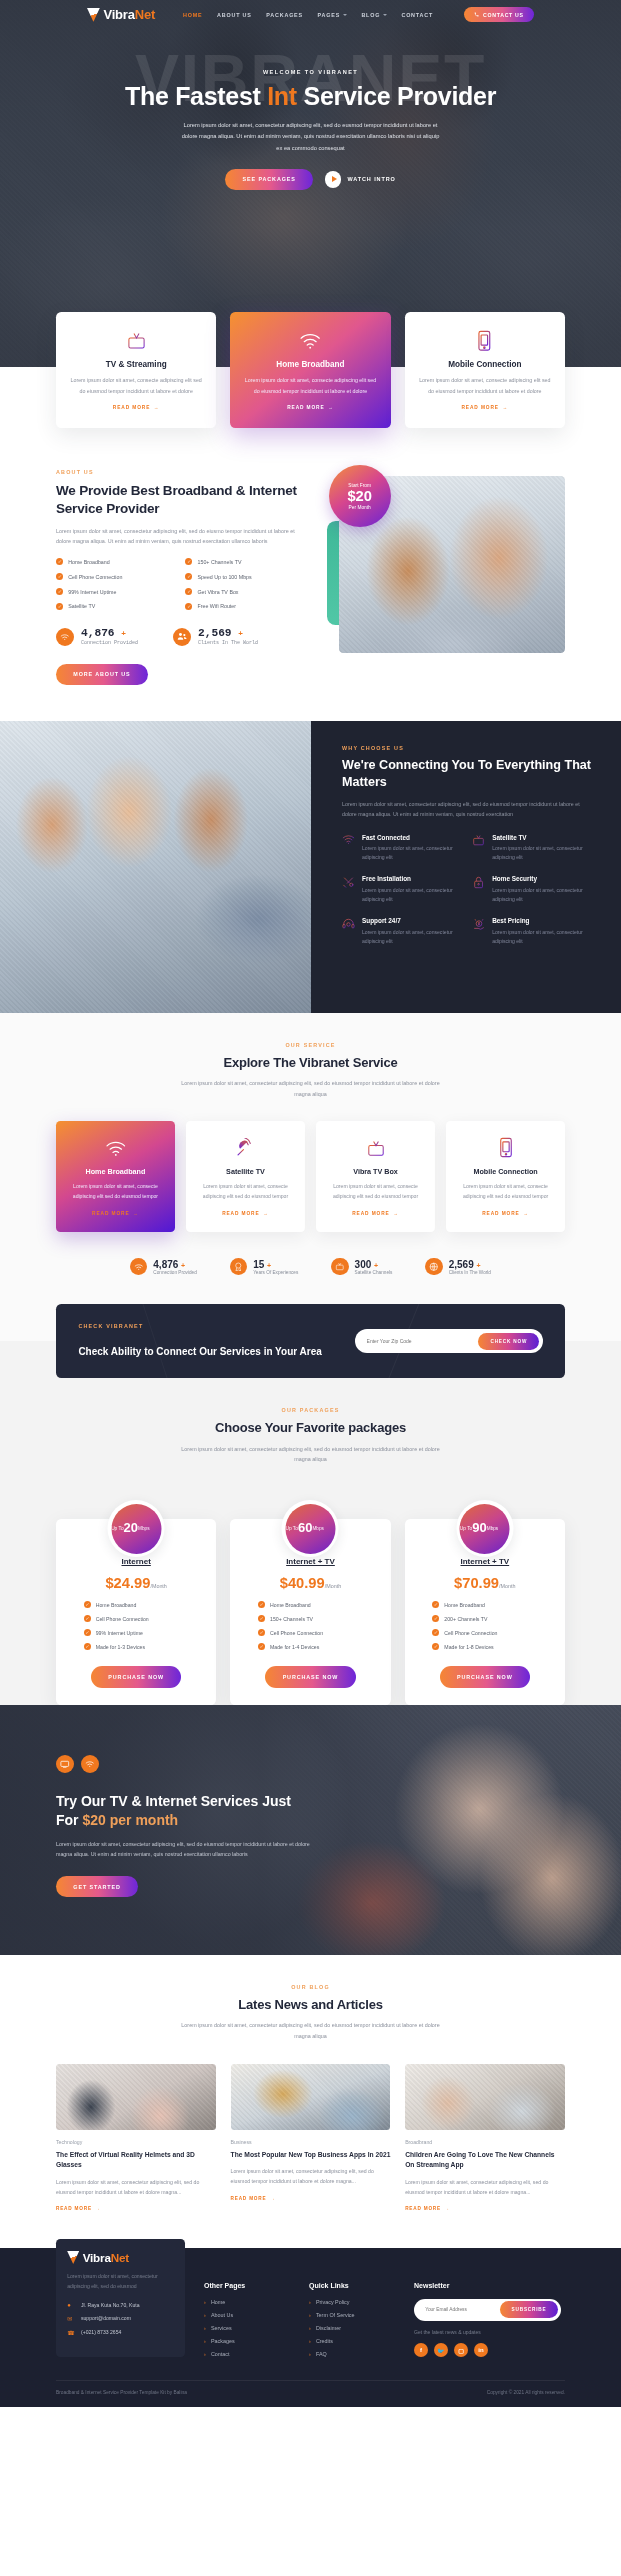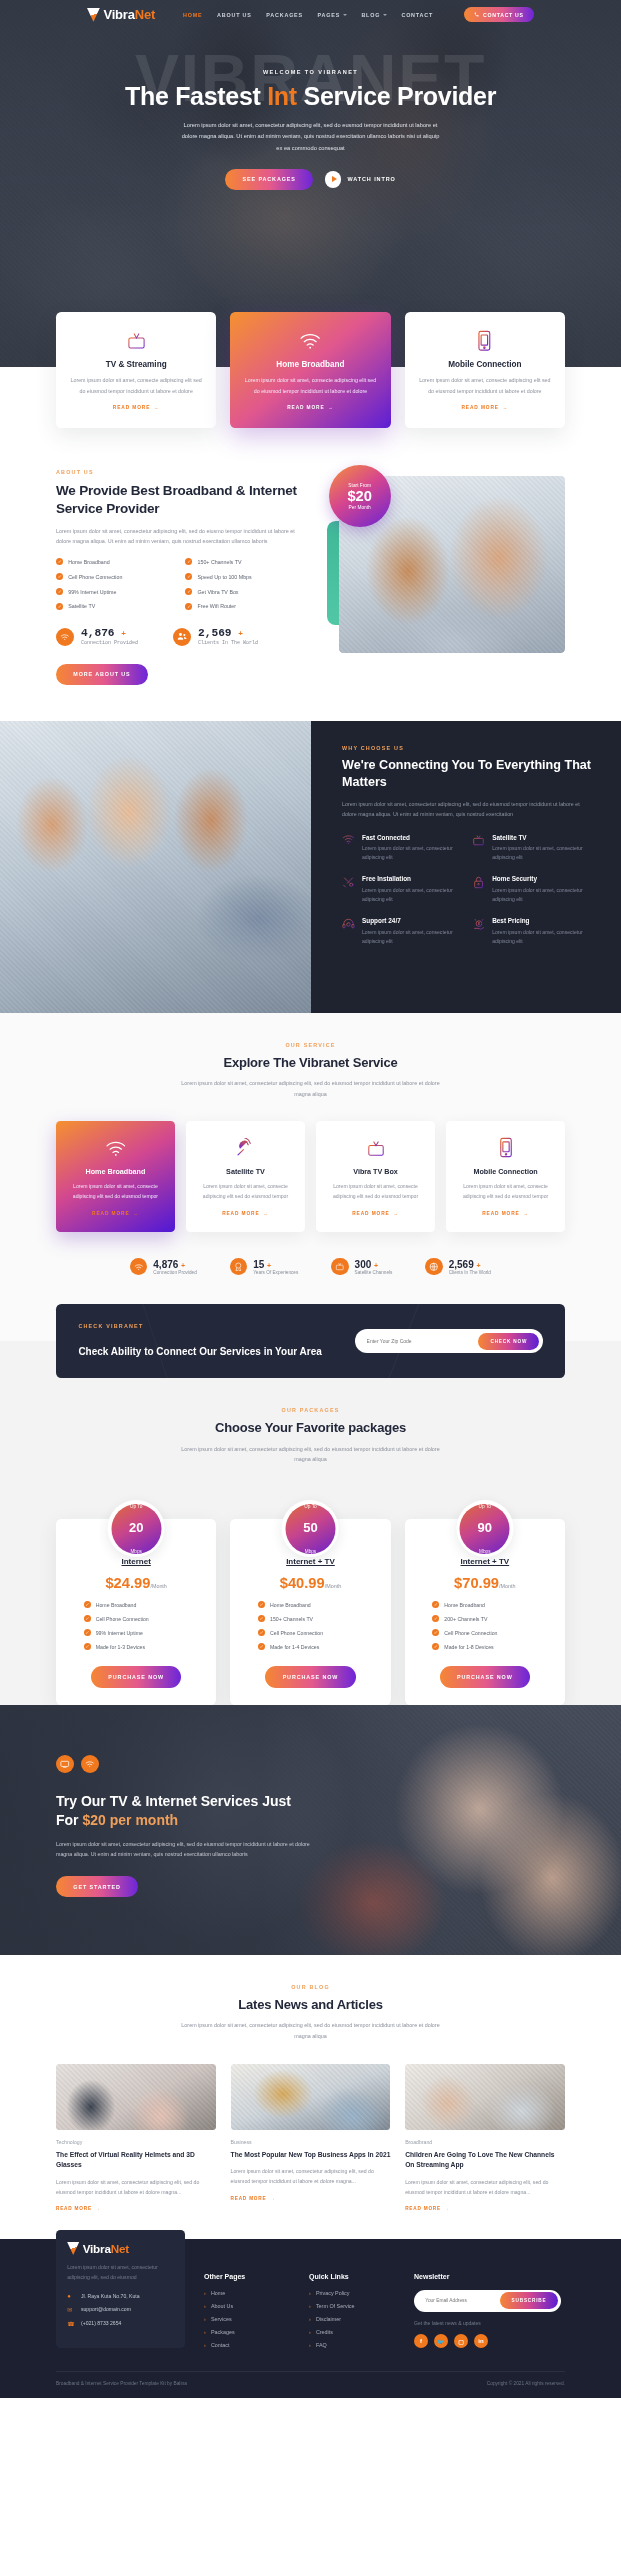--- a/index.html
+++ b/index.html
@@ -172,21 +172,21 @@
 
   
   .pack{background:#f3f3f3;}
   .packs{margin:0 auto;width:509px;display:flex;gap:14px;padding-top:35px;}
   .pcard{flex:1;background:#fff;border-radius:5.2px;padding:38px 15.5px 17.3px;text-align:center;position:relative;
     box-shadow:0 5.2px 19px rgba(40,45,60,.08);margin-top:19px;}
   .pbubble{position:absolute;top:-19px;left:50%;transform:translateX(-50%);
     width:57px;height:57px;border-radius:50%;background:#fff;padding:3.5px;box-shadow:0 3.5px 12px rgba(40,45,60,.10);}
   .pbubble-in{width:100%;height:100%;border-radius:50%;color:#fff;
     background:linear-gradient(150deg,#e06a3a 0%,#c8458c 45%,#6a22c9 100%);
-    display:flex;flex-direction:column;align-items:center;justify-content:space-between;}
+    display:flex;flex-direction:row;align-items:center;justify-content:flex-start;}
   .pbubble-in .u{font-size:4.8px;opacity:.95;}
   .pbubble-in .n{font-size:13px;font-weight:bold;line-height:1.15;}
   .pbubble-in .m{font-size:4.7px;opacity:.95;}
   .p-name{font-size:8px;font-weight:bold;color:#23283a;text-decoration:underline;}
   .p-price{margin-top:8.6px;font-size:14.7px;font-weight:bold;color:#f0781f;}
   .p-price i{font-size:5.4px;font-style:normal;font-weight:normal;color:#8b909c;}
   .p-list{margin-top:10.4px;display:flex;flex-direction:column;gap:7px;align-items:flex-start;padding-left:12px;}
   .p-list .feat{font-size:5.2px;}
   .p-btn{margin-top:15.5px;}
 
@@ -204,21 +204,21 @@
   .cta-in{position:relative;z-index:3;padding:50px 0 0 56px;width:311px;}
   .cta-icons{display:flex;gap:7px;}
   .ci{width:18px;height:18px;border-radius:50%;background:#f0781f;color:#fff;font-size:8.6px;
     display:flex;align-items:center;justify-content:center;}
   .cta-h{margin-top:19px;font-size:14px;font-weight:bold;line-height:1.4;color:#fff;}
   .cta-h i{color:#f0a05a;font-style:normal;}
   .cta-p{margin-top:7.8px;font-size:5.3px;line-height:2;color:#c4c9d3;}
   .cta-btn{margin-top:15.5px;}
 
   
-  .blog{background:#fff;padding-bottom:26px;}
+  .blog{background:#fff;padding-bottom:35px;}
   .posts{margin:22.4px auto 0;width:509px;display:flex;gap:14.7px;}
   .post{flex:1;}
   .p-img{height:66px;border-radius:3.5px;position:relative;overflow:hidden;}
   .p-img:after{content:"";position:absolute;inset:0;background:repeating-linear-gradient(45deg,rgba(255,255,255,.04) 0 1.7px,rgba(0,0,0,.04) 1.7px 3.5px);}
   .pi1{background:
       radial-gradient(ellipse 35px 39px at 35px 43px,#3b4350 0%,rgba(59,67,80,0) 70%),
       radial-gradient(ellipse 43px 43px at 104px 52px,#e6c2b4 0%,rgba(230,194,180,0) 70%),
       linear-gradient(150deg,#e7e3e0 0%,#cfc6c2 55%,#8d8783 100%);}
   .pi2{background:
       radial-gradient(ellipse 43px 35px at 52px 30px,#d8ab5e 0%,rgba(216,171,94,0) 70%),
@@ -789,21 +789,21 @@
               <span>Made for 1-3 Devices</span>
             </div>
         </div>
         <div class="p-btn"><button class="btn-grad">PURCHASE NOW</button></div>
       </div>
 
       <div class="pcard">
         <div class="pbubble">
             <div class="pbubble-in">
           <span class="u">Up To</span>
-          <span class="n">50</span>
+          <span class="n">60</span>
           <span class="m">Mbps</span>
         </div>
           </div>
         <div class="p-name">Internet + TV</div>
         <div class="p-price"><span>$40.99</span><i>/Month</i></div>
         <div class="p-list">
           <div class="feat">
               <i class="chk">✓</i>
               <span>Home Broadband</span>
             </div>

